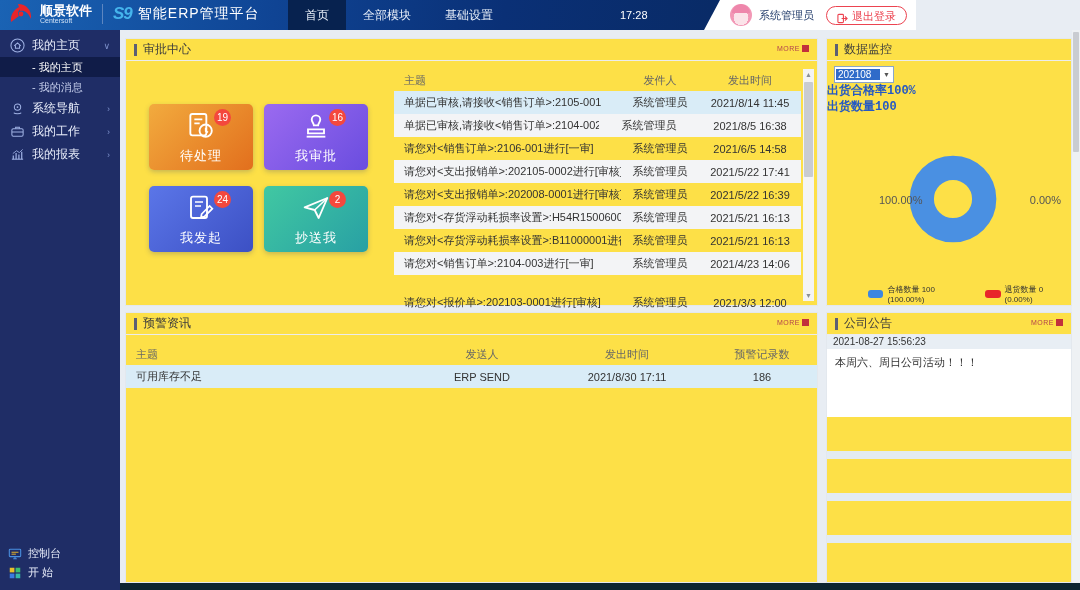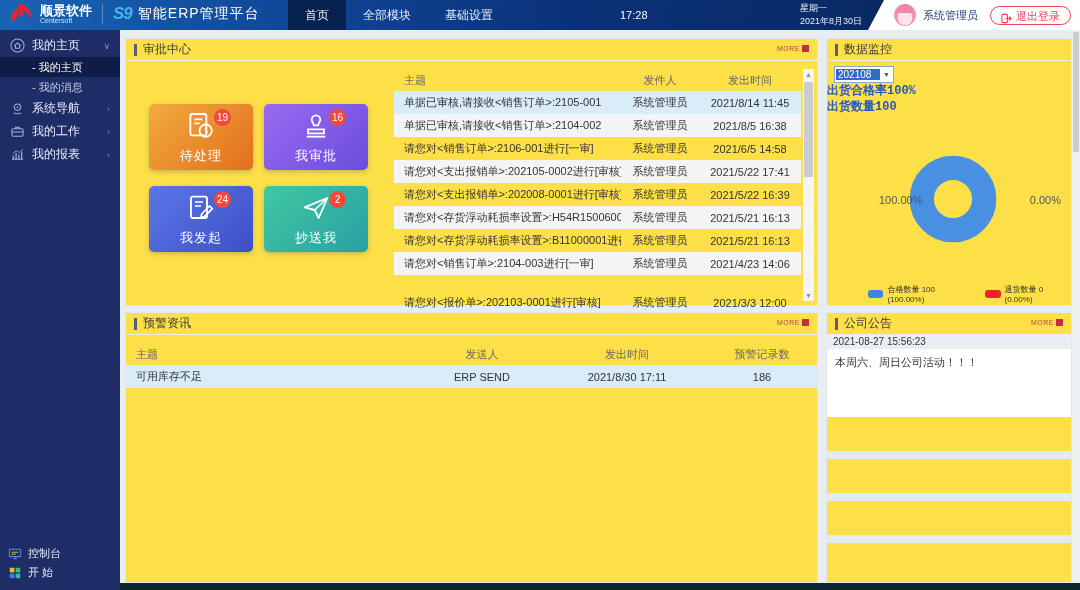--- a/index.html
+++ b/index.html
@@ -1,21 +1,21 @@
 <!DOCTYPE html>
 <html><head>
 <meta charset="utf-8">
 <style>
   * { margin:0; padding:0; box-sizing:border-box; }
   html,body { width:1080px; height:590px; overflow:hidden;
     font-family:"Liberation Sans","DejaVu Sans",sans-serif; background:#e8edf3; }
   .abs { position:absolute; }
 
   
-  #navbar { position:absolute; left:0; top:0; width:1080px; height:30px;
+  #navbar { position:absolute; left:0; top:0; width:916px; height:30px;
     background:linear-gradient(100deg,#1a63b4 0%,#0f4494 30%,#0a3076 55%,#082658 100%); color:#fff; z-index:5; }
   .logo-wrap { position:absolute; left:8px; top:2px; display:flex; align-items:center; gap:6px; }
   .logo-cn { font-size:13px; font-weight:bold; line-height:13px; }
   .logo-en { font-size:7px; color:#cfe0f5; line-height:8px; }
   .logo-divider { width:1px; height:20px; background:#5d86c0; margin:0 4px; }
   .s9 { font-size:17px; font-weight:bold; font-style:italic; color:#45b4ec; letter-spacing:-1px; }
   .product-name { font-size:14px; color:#fff; letter-spacing:1px; }
   .nav-tabs { position:absolute; left:288px; top:0; height:30px; display:flex; }
   .nav-tab { height:30px; line-height:30px; padding:0 17px; font-size:12px; color:#e9f0fa; cursor:pointer; }
   .nav-tab.active { background:#07224f; }
@@ -272,21 +272,21 @@
     <div class="trow head" style="grid-template-columns:auto 78px 102px;">
       <div class="cell-l">主题</div>
       <div class="cell-c">发件人</div>
       <div class="cell-c">发出时间</div>
     </div>
     <div class="trow bg-sel" style="grid-template-columns:auto 78px 102px;">
       <div class="cell-l">单据已审核,请接收&lt;销售订单&gt;:2105-001</div>
       <div class="cell-c">系统管理员</div>
       <div class="cell-c">2021/8/14 11:45</div>
     </div>
-    <div class="trow bg-alt" style="grid-template-columns:auto 78px 102px;">
+    <div class="trow bg-alt" style="grid-template-columns:auto 78px 102px;gap:11px;">
       <div class="cell-l">单据已审核,请接收&lt;销售订单&gt;:2104-002</div>
       <div class="cell-c">系统管理员</div>
       <div class="cell-c">2021/8/5 16:38</div>
     </div>
     <div class="trow" style="grid-template-columns:auto 78px 102px;">
       <div class="cell-l">请您对&lt;销售订单&gt;:2106-001进行[一审]</div>
       <div class="cell-c">系统管理员</div>
       <div class="cell-c">2021/6/5 14:58</div>
     </div>
     <div class="trow bg-alt" style="grid-template-columns:auto 78px 102px;">

